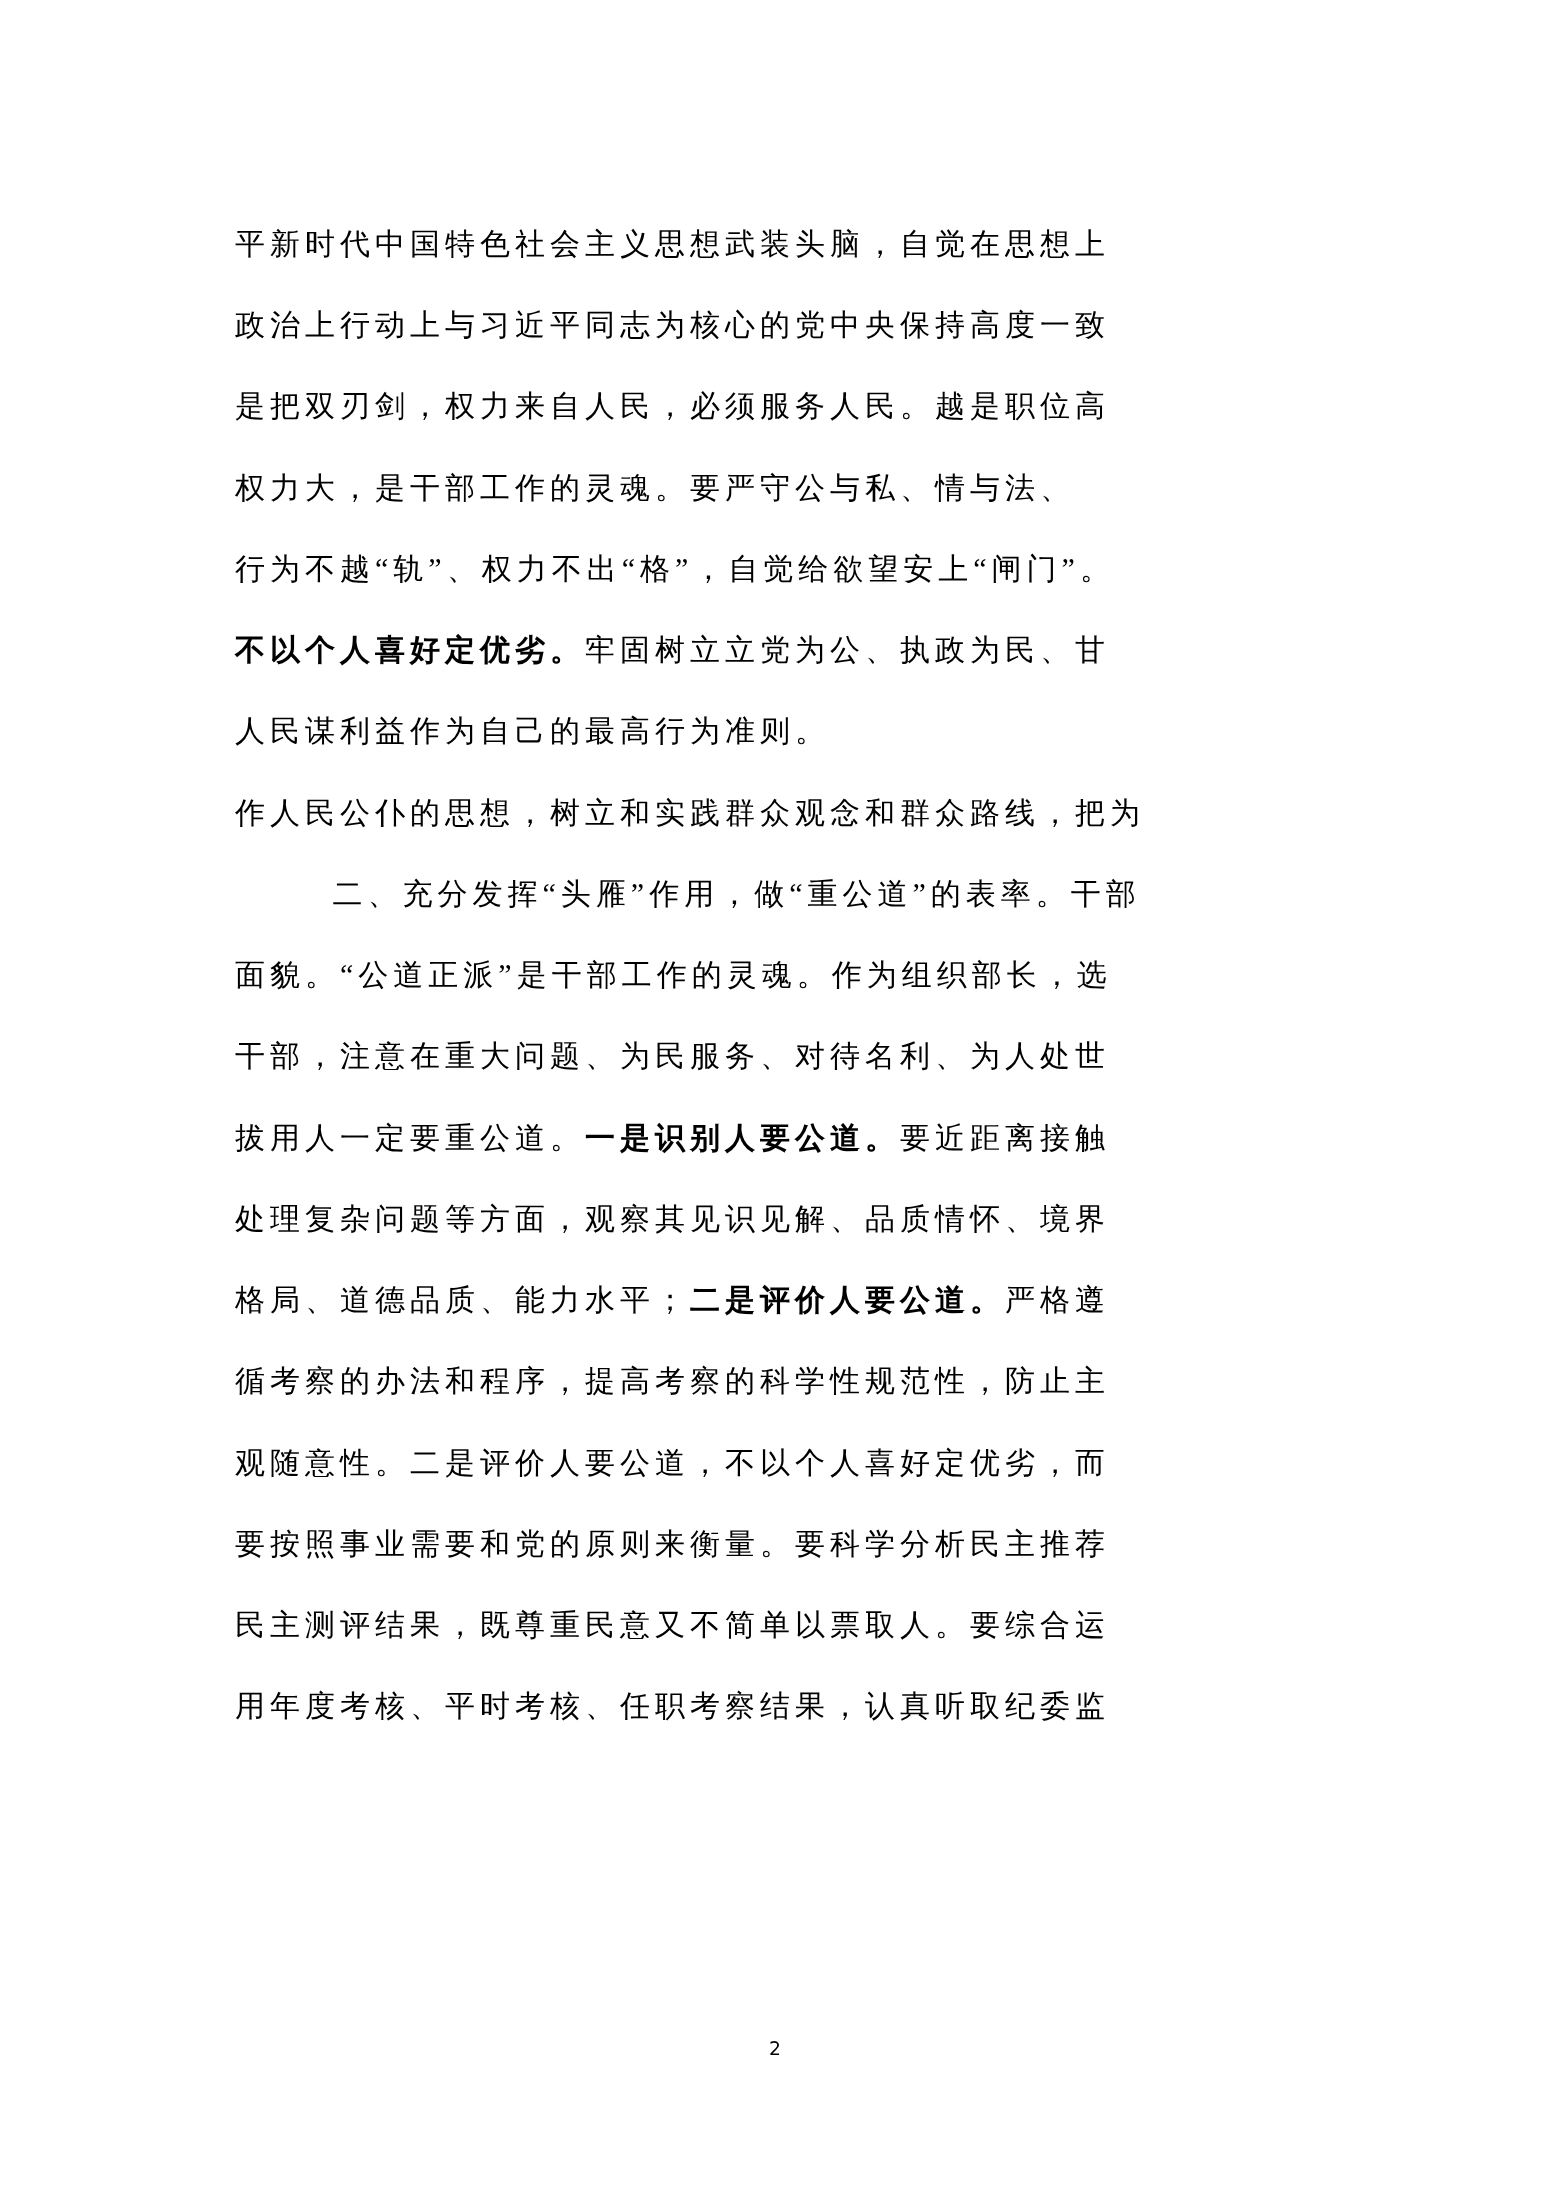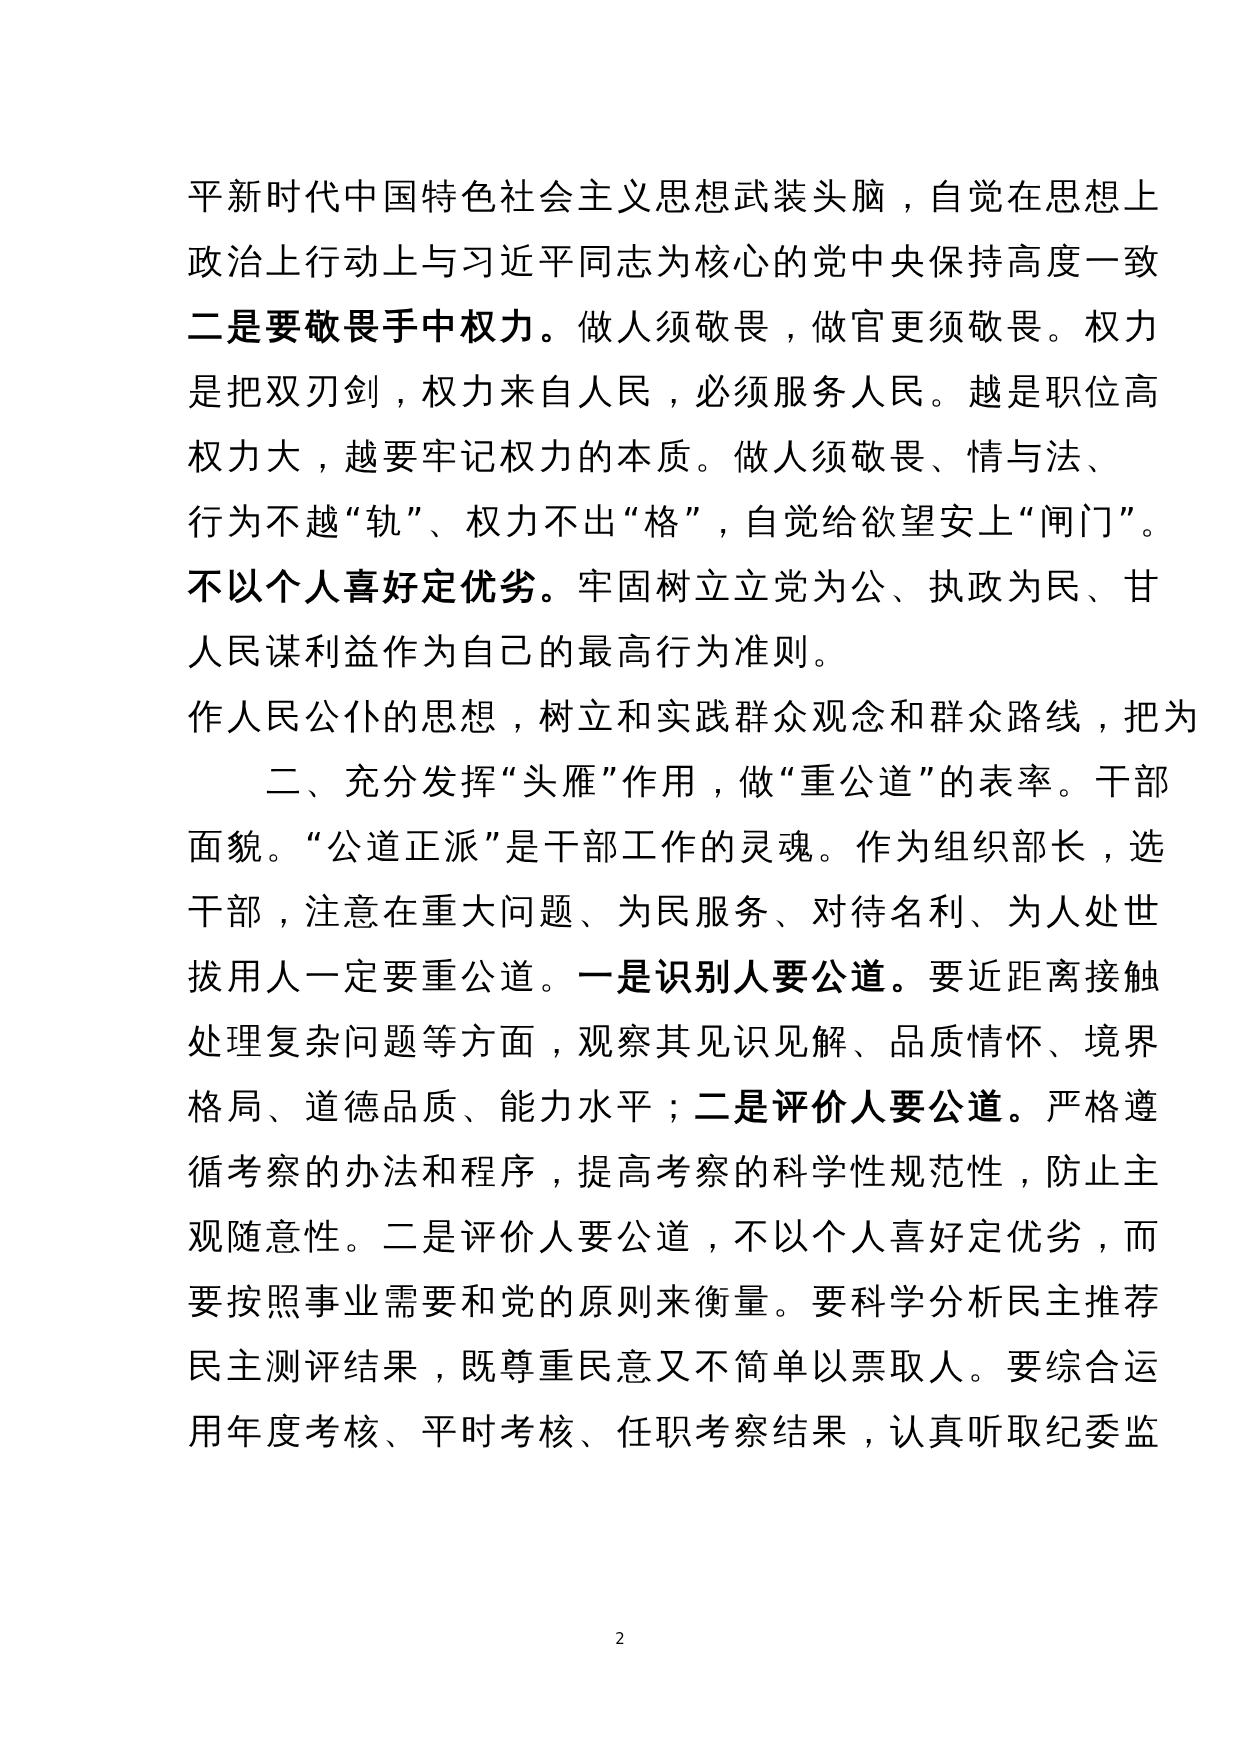--- a/index.html
+++ b/index.html
@@ -25,24 +25,25 @@
   }
   .body-text {
     position: absolute;
     left: 188px;
     top: 170px;
     width: 880px;
   }
   .line {
     height: 65px;
     line-height: 52px;
-    font-size: 35px;
+    font-size: 24px;
     letter-spacing: 4px;
     white-space: nowrap;
     overflow: visible;
+    font-family: Liberation Serif, serif;
   }
   .line.indent {
     padding-left: 78px;
   }
   .bold {
     font-weight: bold;
   }
   .page-number {
     position: absolute;
     left: 0;
@@ -60,27 +61,24 @@
 <div class="page">
   <div class="body-text">
 
     <div class="line">
       <span>平新时代中国特色社会主义思想武装头脑，自觉在思想上</span>
     </div>
     <div class="line">
       <span>政治上行动上与习近平同志为核心的党中央保持高度一致</span>
     </div>
     <div class="line">
-      <span class="bold">二是要敬畏手中权力。</span><span>做人须敬畏，做官更须敬畏。权力</span>
-    </div>
-    <div class="line">
       <span>是把双刃剑，权力来自人民，必须服务人民。越是职位高</span>
     </div>
     <div class="line">
-      <span>权力大，越要牢记权力的本质。做人须敬畏、情与法、</span>
+      <span>权力大，是干部工作的灵魂。要严守公与私、情与法、</span>
     </div>
     <div class="line">
       <span>行为不越“轨”、权力不出“格”，自觉给欲望安上“闸门”。</span>
     </div>
     <div class="line">
       <span class="bold">不以个人喜好定优劣。</span><span>牢固树立立党为公、执政为民、甘</span>
     </div>
     <div class="line">
       <span>人民谋利益作为自己的最高行为准则。</span>
     </div>

